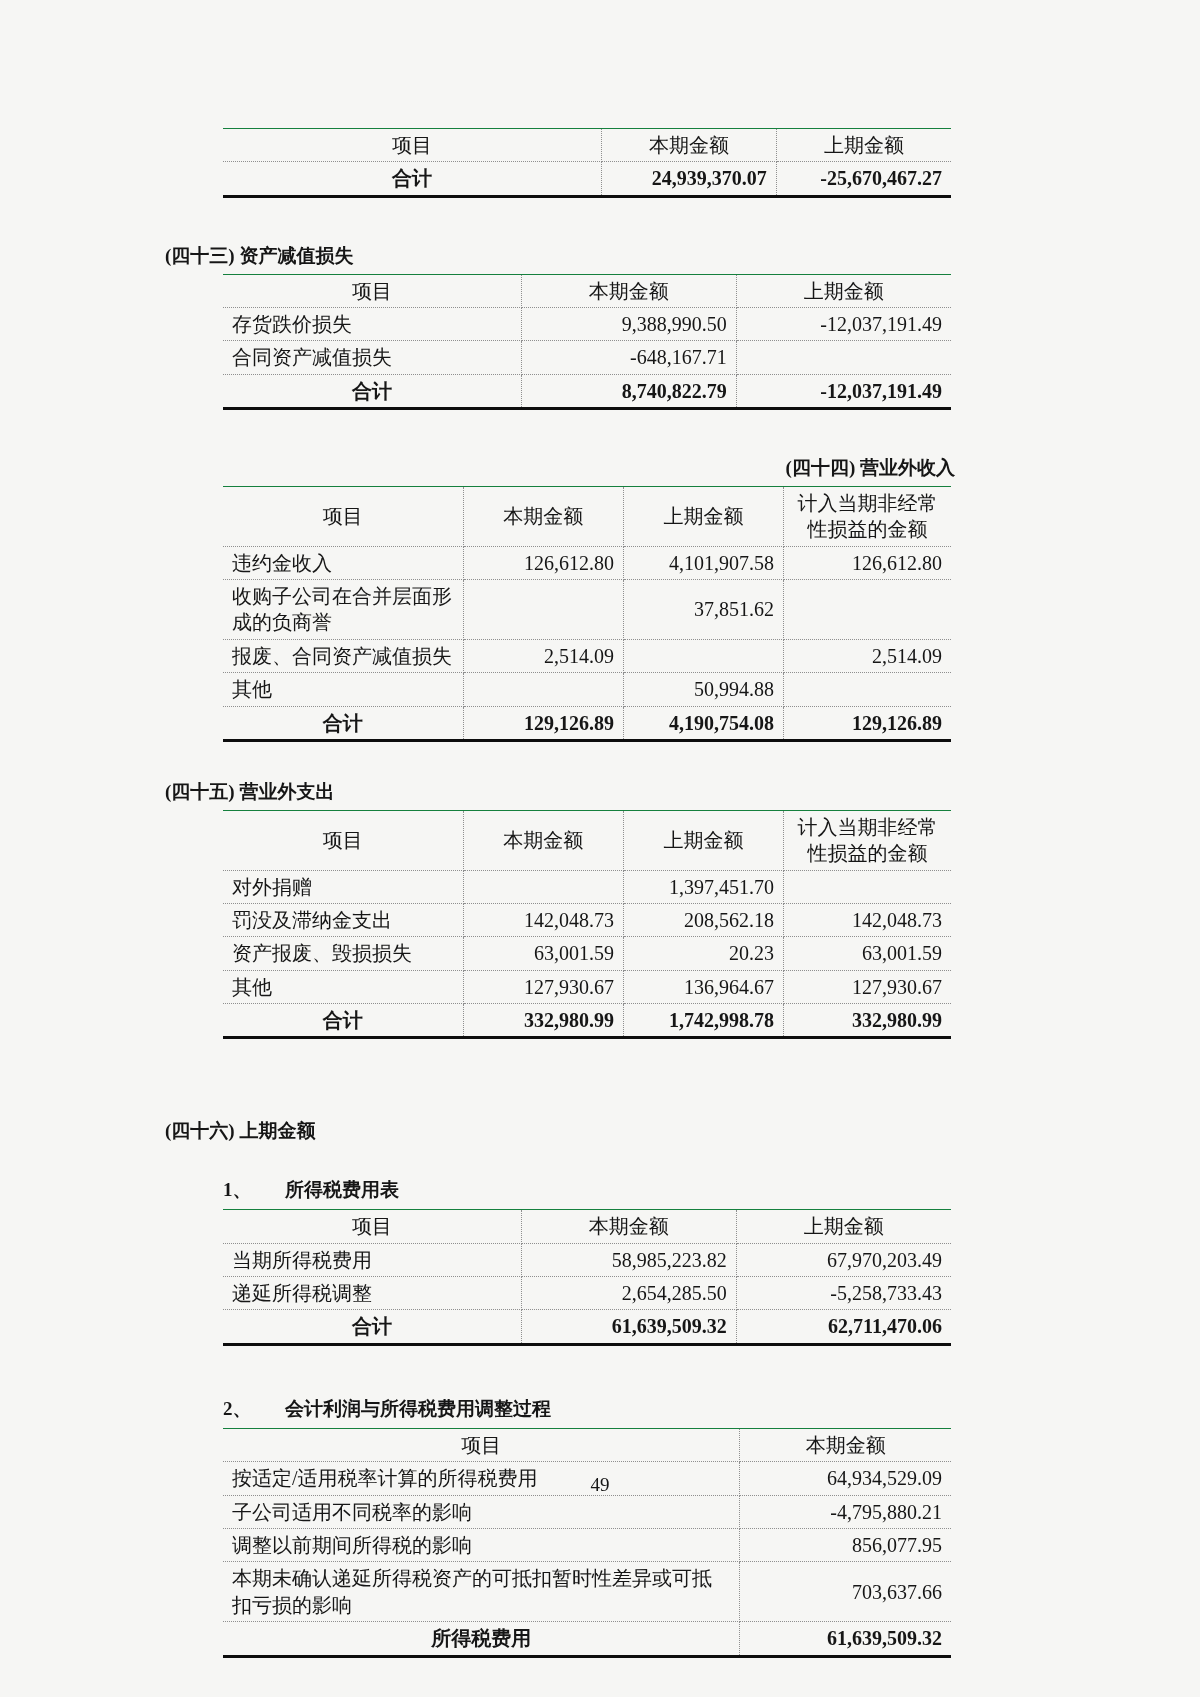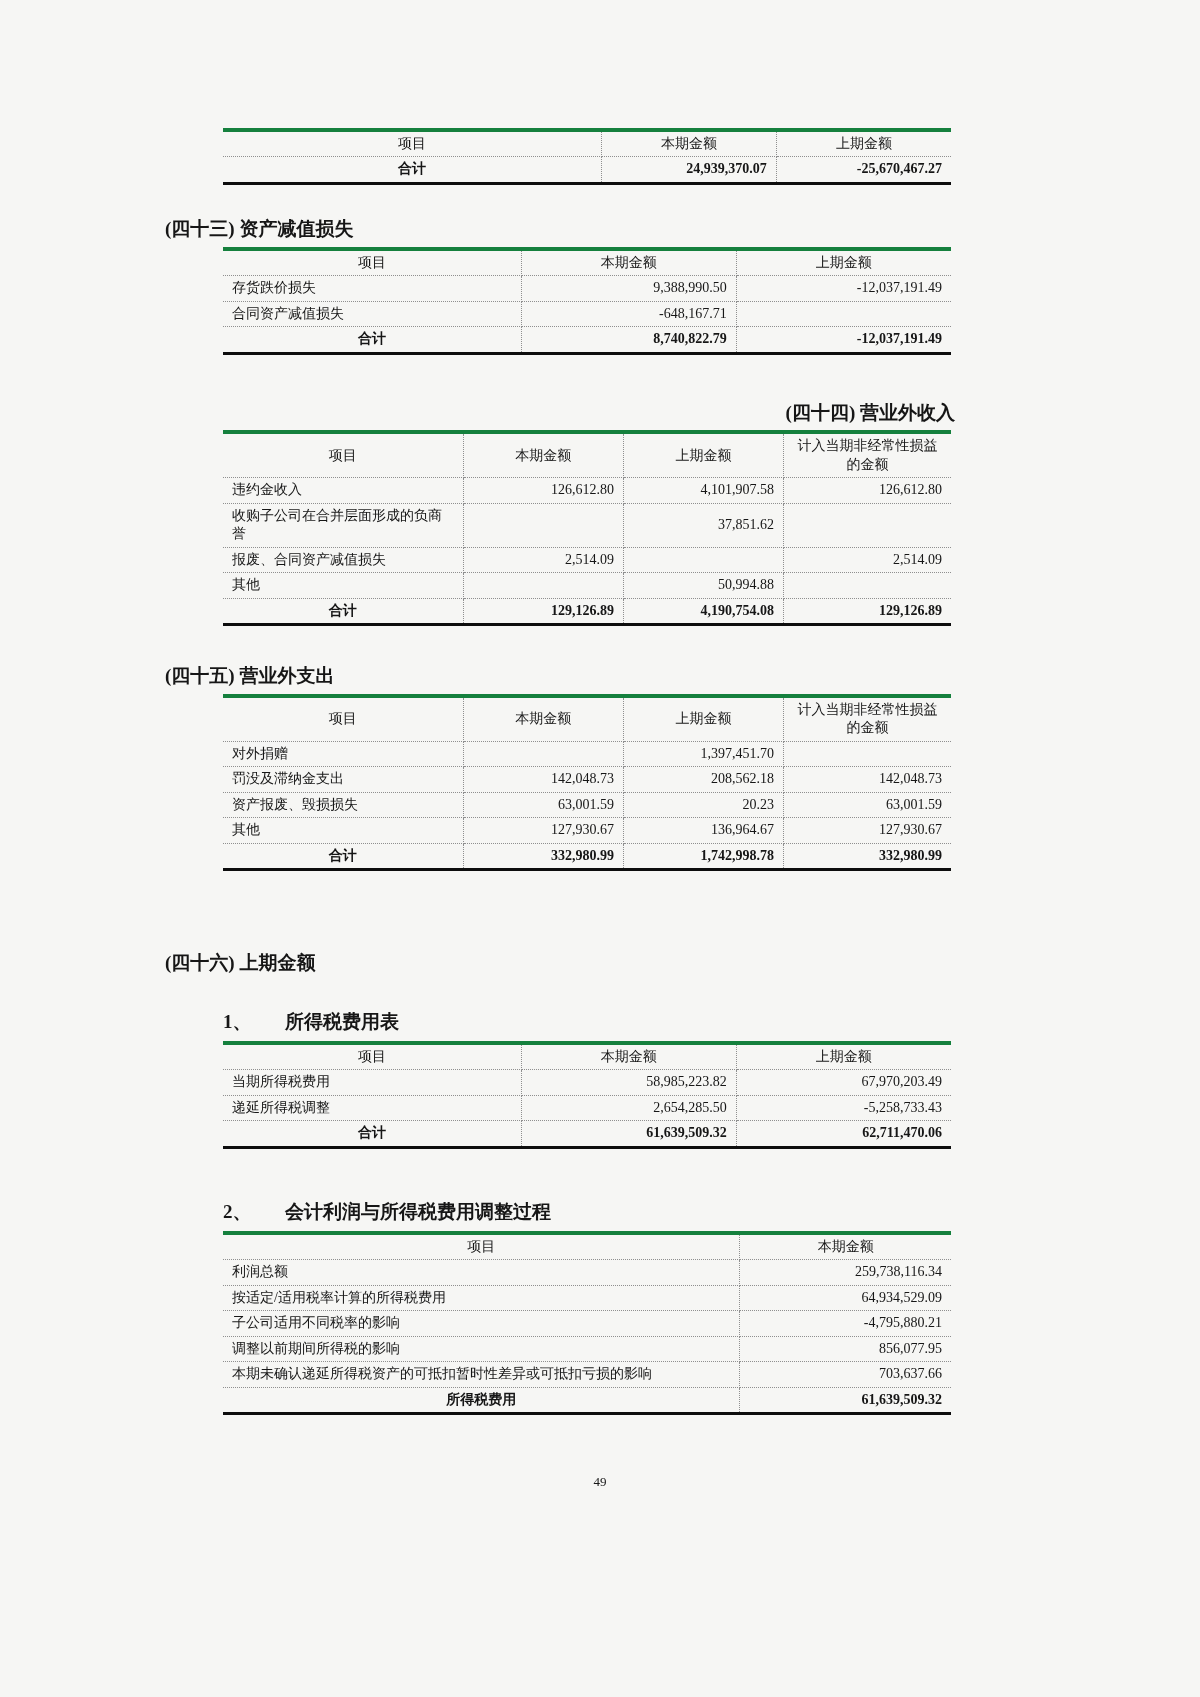--- a/index.html
+++ b/index.html
@@ -10,23 +10,23 @@
     font-family: "Liberation Serif", "DejaVu Serif", serif;
     color: #161616;
     overflow: hidden;
   }
   .content { position: absolute; left: 165px; top: 128px; width: 790px; }
 
   table {
     width: 728px;
     margin-left: 58px;
     border-collapse: collapse;
-    border-top: 4px solid #15803d;
+    border-top: 1px solid #15803d;
     border-bottom: 3px solid #0d0d0d;
-    font-size: 14px;
+    font-size: 20px;
     table-layout: fixed;
   }
   th, td {
     padding: 3px 9px;
     font-weight: normal;
     vertical-align: middle;
     border-bottom: 1px dotted #8f8f8f;
     border-right: 1px dotted #8f8f8f;
     line-height: 1.32;
     overflow: hidden;
@@ -51,34 +51,34 @@
   }
   .sub-num { width: 62px; }
 
   
   .t3a col.c1 { width: 52%; } .t3a col.c2 { width: 24%; } .t3a col.c3 { width: 24%; }
   .t3b col.c1 { width: 41%; } .t3b col.c2 { width: 29.5%; } .t3b col.c3 { width: 29.5%; }
   .t4  col.c1 { width: 33%; } .t4 col.c2 { width: 22%; } .t4 col.c3 { width: 22%; } .t4 col.c4 { width: 23%; }
   .t2  col.c1 { width: 71%; } .t2 col.c2 { width: 29%; }
 
   
-  .mt-sec43 { margin-top: 32px; }
+  .mt-sec43 { margin-top: 46px; }
   .mt-sec44 { margin-top: 46px; text-align: right; }
   .mt-sec45 { margin-top: 38px; }
   .mt-sec46 { margin-top: 80px; }
   .mt-sub   { margin-top: 34px; }
   .mt-sub2  { margin-top: 50px; }
   .mt-table { margin-top: 6px; }
 
   .page-footer {
     position: absolute;
     left: 0; right: 0;
     top: 1474px;
     text-align: center;
-    font-size: 13px;
+    font-size: 19px;
   }
 </style>
 </head>
 <body>
 
 <div class="content">
 
   <table class="t3a">
     <colgroup>
         <col class="c1">
@@ -270,24 +270,20 @@
     <colgroup>
         <col class="c1">
         <col class="c2">
       </colgroup>
     <tbody>
         <tr>
       <th>项目</th>
       <th>本期金额</th>
     </tr>
     <tr>
-      <td class="c-item">利润总额</td>
-      <td class="c-num">259,738,116.34</td>
-    </tr>
-    <tr>
       <td class="c-item">按适定/适用税率计算的所得税费用</td>
       <td class="c-num">64,934,529.09</td>
     </tr>
     <tr>
       <td class="c-item">子公司适用不同税率的影响</td>
       <td class="c-num">-4,795,880.21</td>
     </tr>
     <tr>
       <td class="c-item">调整以前期间所得税的影响</td>
       <td class="c-num">856,077.95</td>

